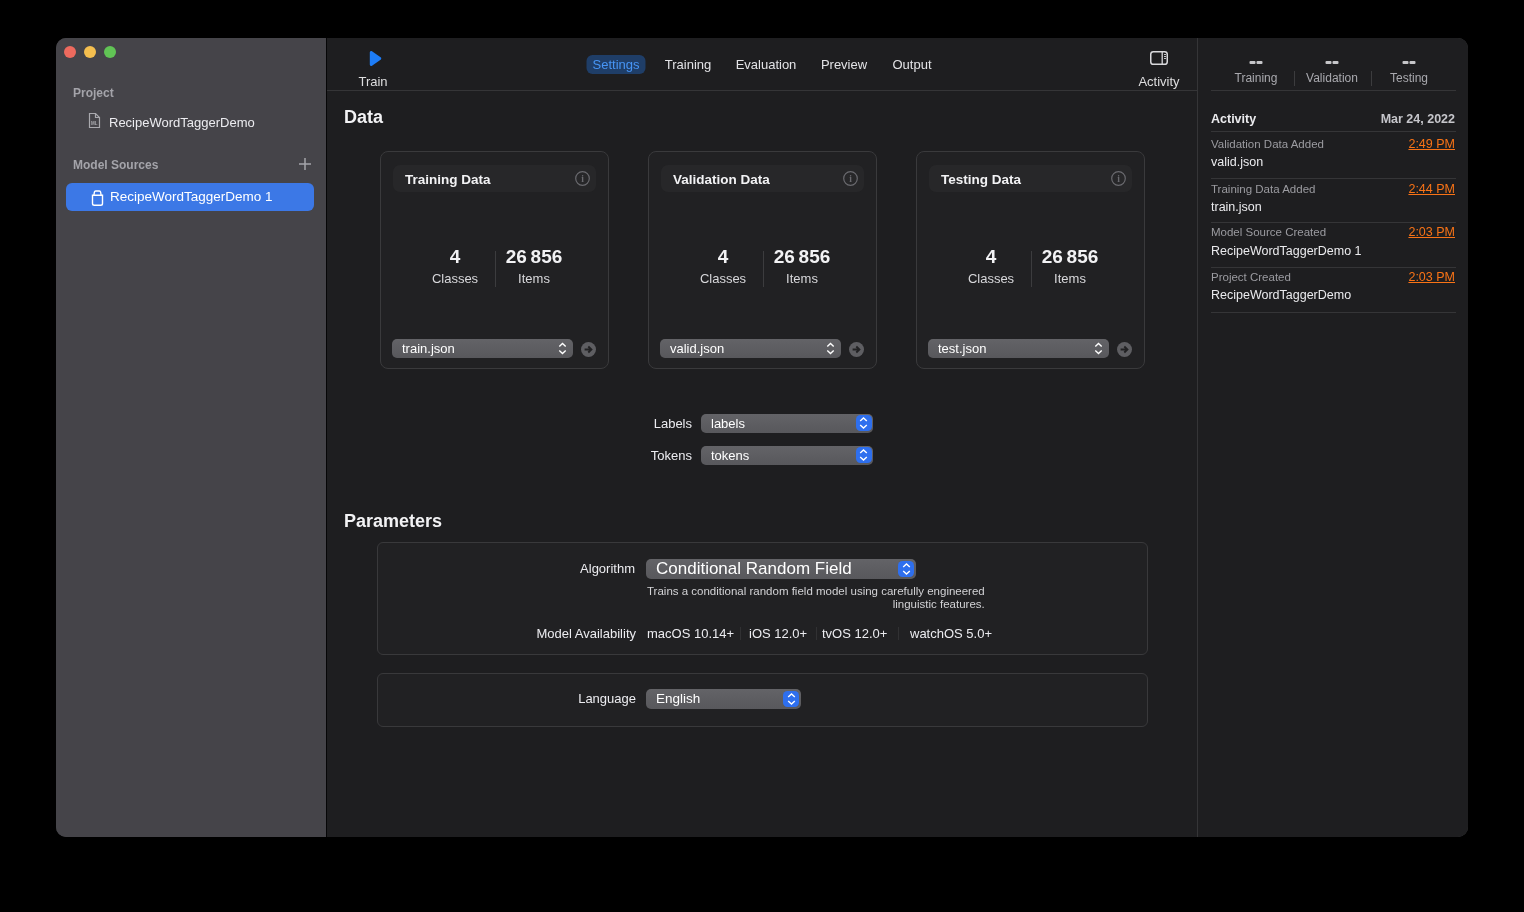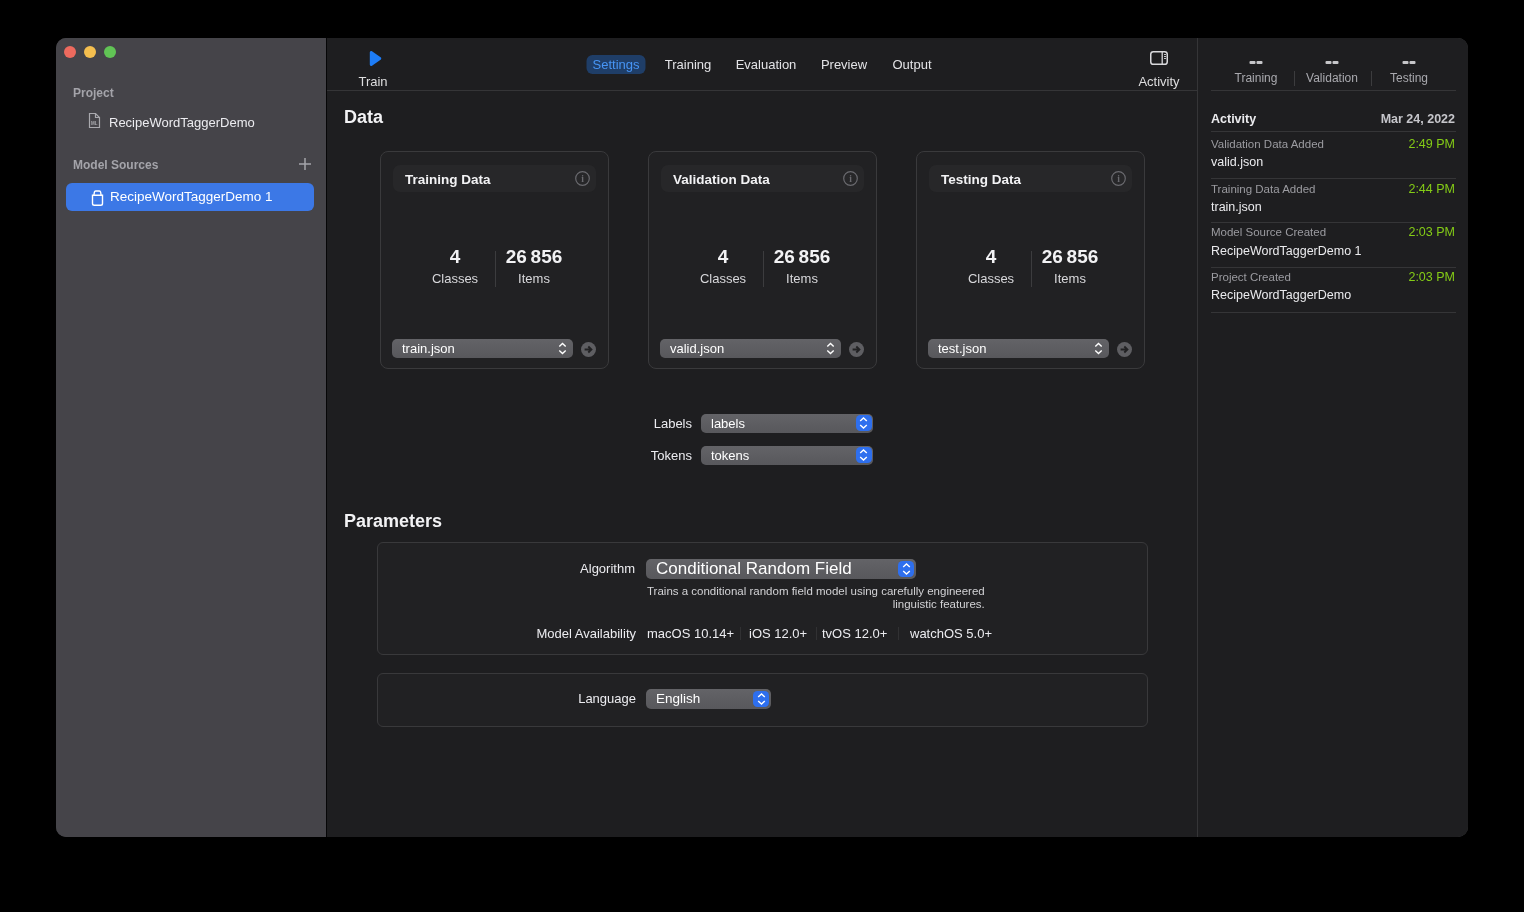--- a/index.html
+++ b/index.html
@@ -38,21 +38,21 @@
 .statusbar .stxt { position:absolute; left:7px; top:8px; font-size:12.5px; font-weight:bold; color:#e3e3e5; }
 
 .rpanel { position:absolute; left:1141px; top:0; width:271px; height:799px; background:#1e1e20; border-left:1px solid #353537; }
 .dashes { position:absolute; top:22.5px; width:13px; height:3px; transform:translateX(-50%); display:flex; gap:1px; }
 .dashes i { flex:1; background:#c6c6c9; border-radius:1px; }
 .rp-cap { position:absolute; font-size:12px; color:#a9a9ae; transform:translateX(-50%); }
 .hline { position:absolute; left:13px; right:12px; height:1px; background:#353537; }
 .rp-h { position:absolute; font-size:12.5px; font-weight:bold; color:#ebebee; }
 .rp-date { position:absolute; right:13px; font-size:12.5px; font-weight:bold; color:#c6c6cb; }
 .rp-t { position:absolute; left:13px; font-size:11.5px; color:#9b9ba0; }
-.rp-time { position:absolute; right:13px; font-size:12.5px; color:#84cc16; }
+.rp-time { position:absolute; right:13px; font-size:12.5px; color:#f97316;text-decoration:underline; }
 .rp-n { position:absolute; left:13px; font-size:12.5px; color:#ebebee; }
 </style>
 </head>
 <body>
 <div class="window">
 
   <div class="sidebar">
     <span class="light" style="left:8px;background:#ed6a5e;"></span>
     <span class="light" style="left:28px;background:#f5bf4f;"></span>
     <span class="light" style="left:48px;background:#61c455;"></span>
@@ -208,21 +208,21 @@
     <div class="desc" style="left:320px;top:547px;text-align:right;">Trains a conditional random field model using carefully engineered<br>linguistic features.</div>
     <div class="formlab" style="right:561px;top:588px;">Model Availability</div>
     <div class="avail" style="left:320px;top:588px;">macOS 10.14+</div>
     <div class="avail" style="left:422px;top:588px;">iOS 12.0+</div>
     <div class="avail" style="left:495px;top:588px;">tvOS 12.0+</div>
     <div class="avail" style="left:583px;top:588px;">watchOS 5.0+</div>
     <span class="vdiv" style="left:413px;top:589px;height:13px;background:#313133;"></span>
     <span class="vdiv" style="left:489px;top:589px;height:13px;background:#313133;"></span>
     <span class="vdiv" style="left:571px;top:589px;height:13px;background:#313133;"></span>
     <div class="formlab" style="right:561px;top:653px;">Language</div>
-    <div class="drop" style="left:319px;top:650.5px;width:125px;height:20px;">
+    <div class="drop" style="left:319px;top:650.5px;width:155px;height:20px;">
       <span class="dtxt" style="font-size:13.5px;line-height:20px;">English</span>
       <span class="bluecap" style="top:2px;right:2px;">
           <svg style="position:absolute;left:3.5px;top:2px;" width="9" height="12" viewBox="0 0 9 12">
             <path d="M1.2 4 L4.5 1 L7.8 4 M1.2 8 L4.5 11 L7.8 8" fill="none" stroke="#fff" stroke-width="1.4"></path>
           </svg>
         </span>
     </div>
   </div>
 
   <div class="rpanel">

